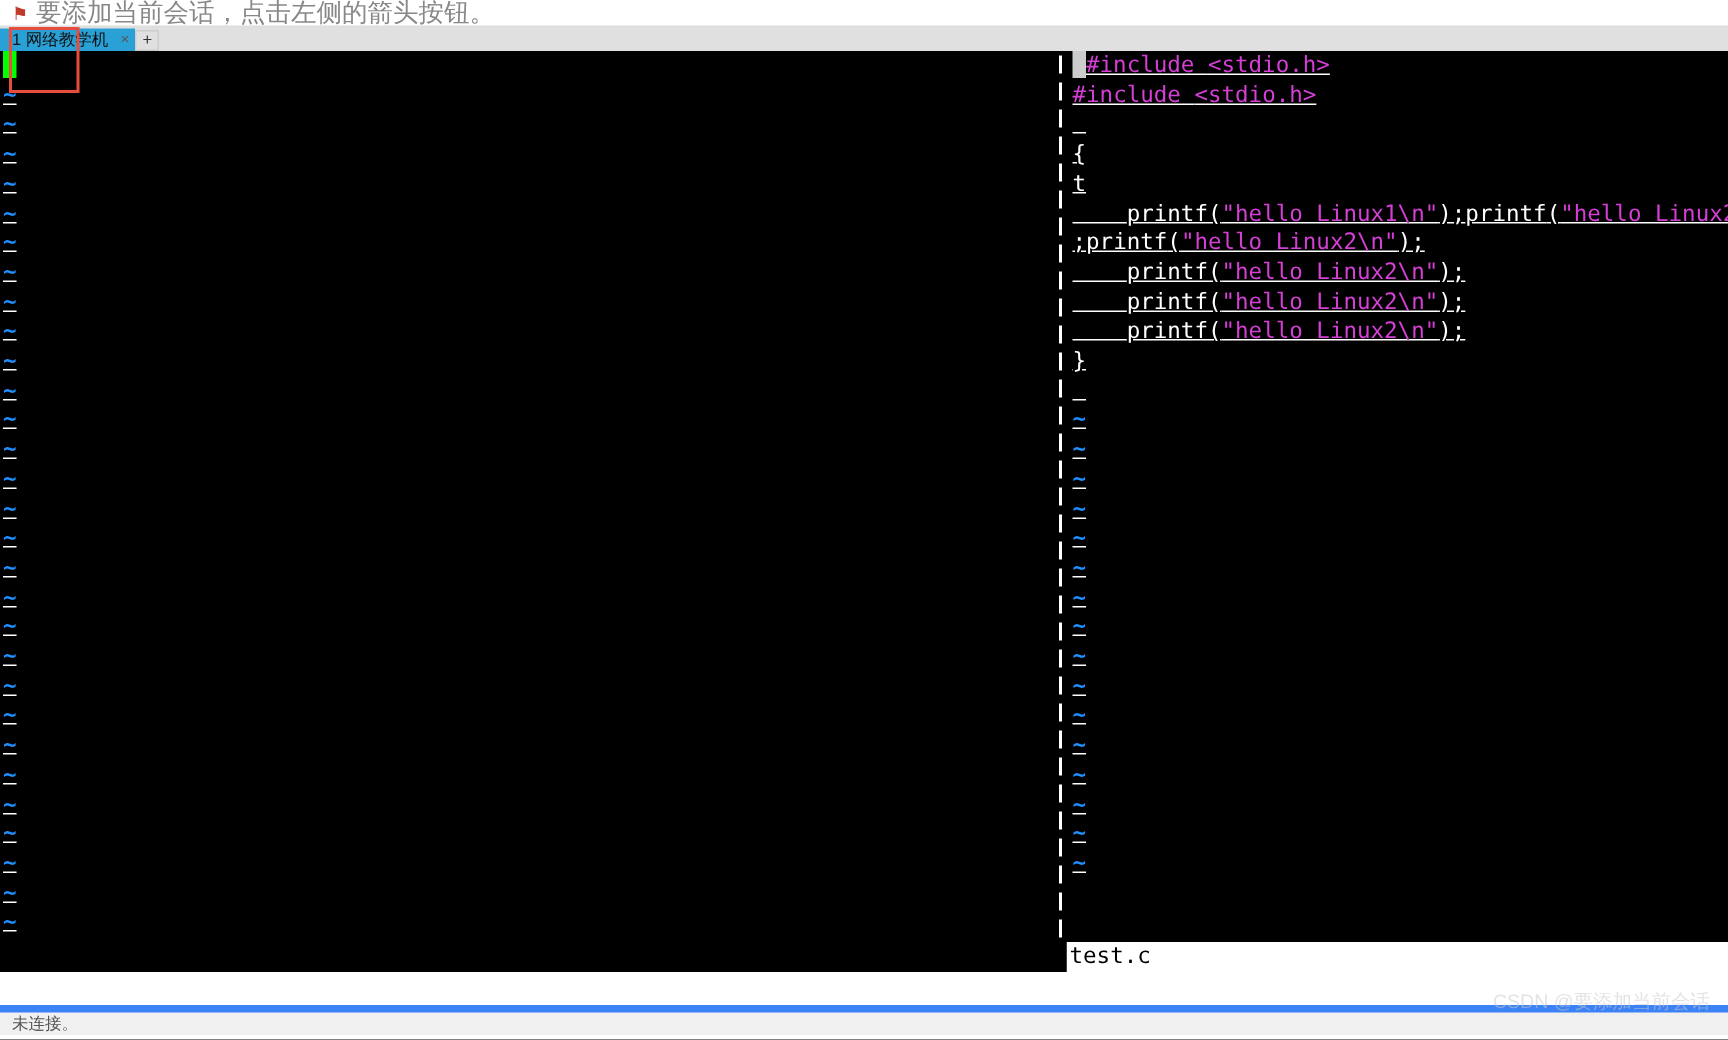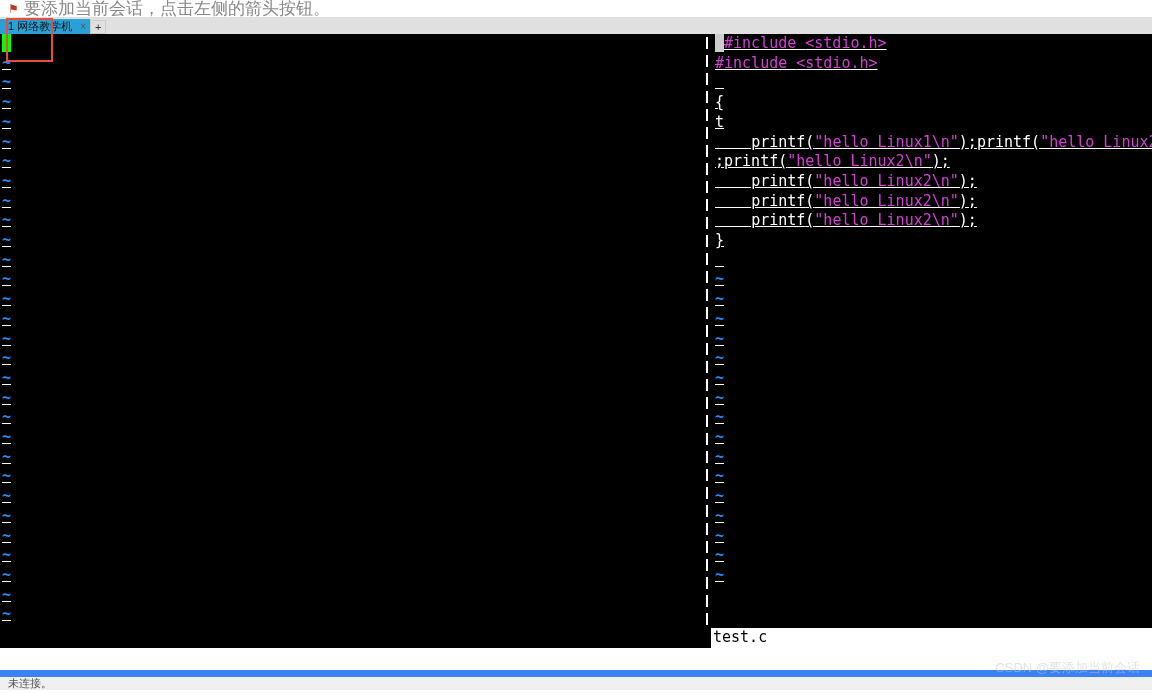--- a/index.html
+++ b/index.html
@@ -184,21 +184,21 @@
     .num-zero { color: #d63fd6; }
     .semi { color: #fff; }
     .plain { color: #fff; }
     .footer-gap {
       height: 22px;
       background: #fff;
     }
     .footer-status {
       height: 20px;
       background: #f0f0f0;
-      border-top: 7px solid #3b82f6;
+      border-top: 5px solid #3b82f6;
       display: flex;
       align-items: center;
       padding-left: 8px;
       font-size: 11px;
       color: #555;
       position: relative;
     }
     .watermark {
       position: absolute;
       right: 12px;

